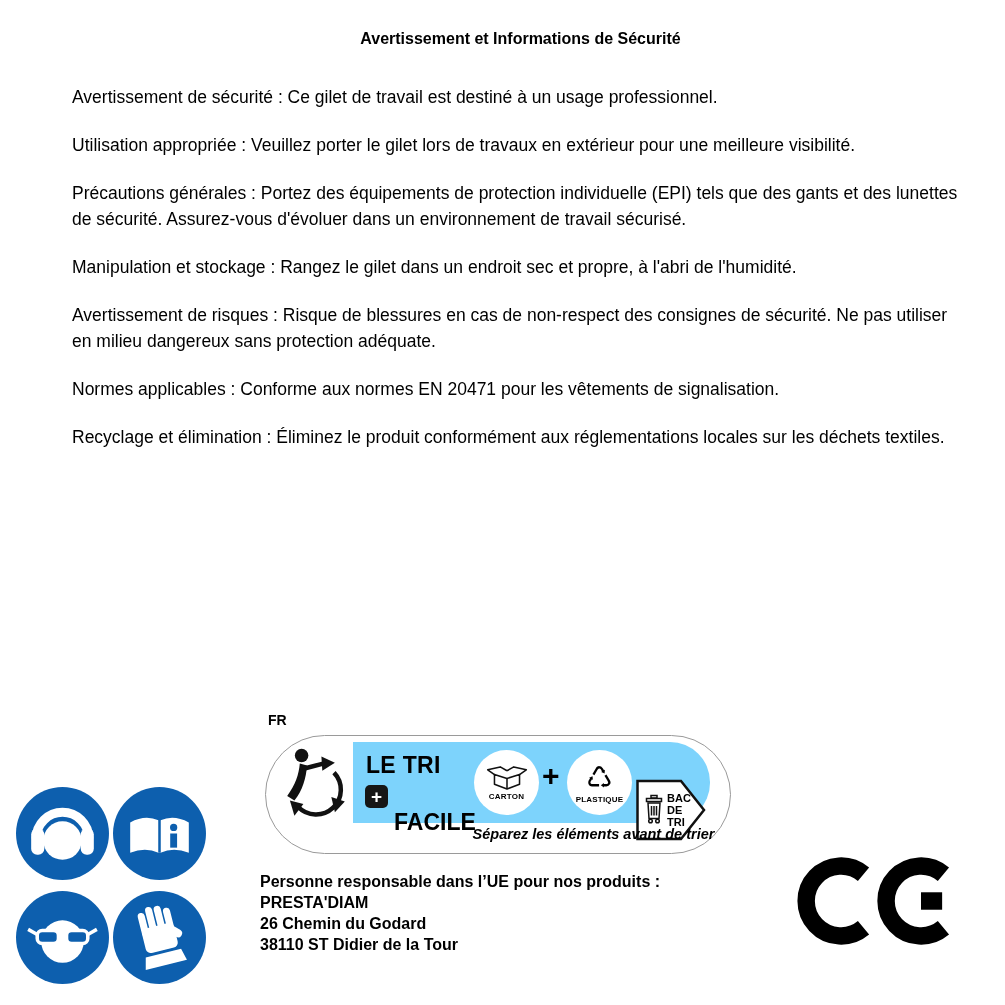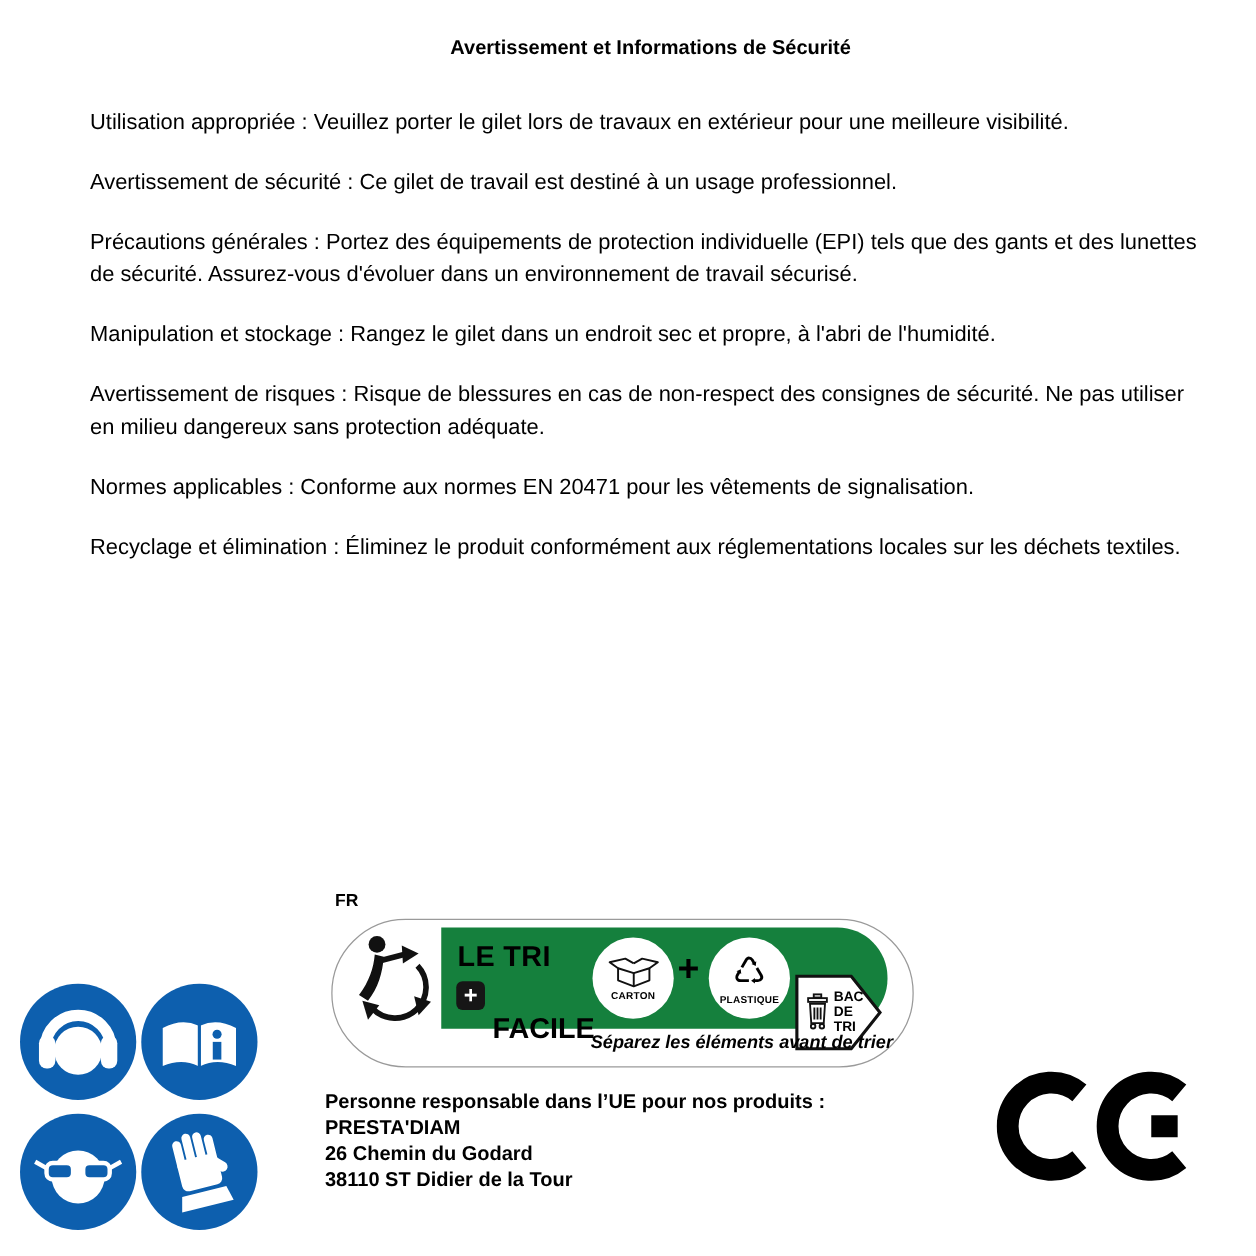--- a/index.html
+++ b/index.html
@@ -25,21 +25,21 @@
 
   .fr-label { position:absolute; left:268px; top:712px; font-size:14px; font-weight:bold; }
 
   .pill {
     position:absolute; left:265px; top:735px; width:466px; height:119px;
     background:#fff; border:1.5px solid #9a9a9a; border-radius:60px;
   }
   .triman { position:absolute; left:14px; top:10px; width:72px; height:82px; }
   .yellow {
     position:absolute; left:87px; top:6px; width:357px; height:81px;
-    background:#15803d; border-radius:0 40px 40px 0;
+    background:#7dd3fc; border-radius:0 40px 40px 0;
   }
   .letri  { position:absolute; left:13px; top:10px; font-size:23px; font-weight:800; letter-spacing:0.3px; }
   .plusbox{
     position:absolute; left:12px; top:43px; width:23px; height:23px;
     background:#161616; border-radius:5px; color:#fff; text-align:center;
     font-size:19px; font-weight:bold; line-height:23px;
   }
   .facile { position:absolute; left:41px; top:43px; font-size:23px; font-weight:800;margin-top:24px; }
   .mat-circle {
     position:absolute; top:8px; width:65px; height:65px; background:#fff; border-radius:50%;
@@ -66,22 +66,22 @@
   .ce { position:absolute; left:797px; top:852px; width:158px; height:98px; }
 </style>
 </head>
 <body>
 
 <div>
 
   <h1 class="title">Avertissement et Informations de Sécurité</h1>
 
   <div class="paragraphs">
+    <p>Avertissement de sécurité : Ce gilet de travail est destiné à un usage professionnel.</p>
     <p>Utilisation appropriée : Veuillez porter le gilet lors de travaux en extérieur pour une meilleure visibilité.</p>
-    <p>Avertissement de sécurité : Ce gilet de travail est destiné à un usage professionnel.</p>
     <p>Précautions générales : Portez des équipements de protection individuelle (EPI) tels que des gants et des lunettes de sécurité. Assurez-vous d'évoluer dans un environnement de travail sécurisé.</p>
     <p>Manipulation et stockage : Rangez le gilet dans un endroit sec et propre, à l'abri de l'humidité.</p>
     <p>Avertissement de risques : Risque de blessures en cas de non-respect des consignes de sécurité. Ne pas utiliser en milieu dangereux sans protection adéquate.</p>
     <p>Normes applicables : Conforme aux normes EN 20471 pour les vêtements de signalisation.</p>
     <p>Recyclage et élimination : Éliminez le produit conformément aux réglementations locales sur les déchets textiles.</p>
   </div>
 
   <svg id="picto-ear" class="picto" viewBox="0 0 94 94">
     <circle cx="47" cy="47" r="46" fill="#0d5fae"></circle>
     <circle cx="47" cy="54" r="19" fill="#ffffff"></circle>

